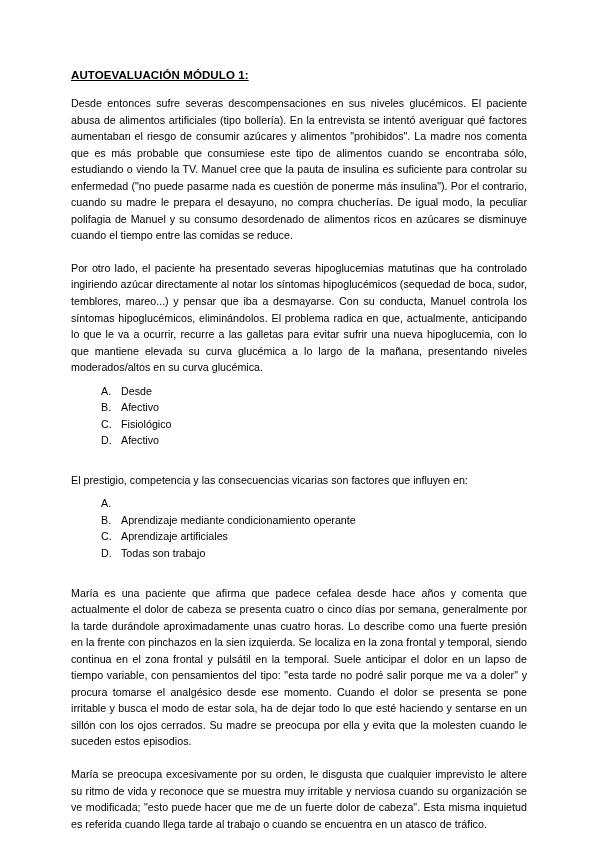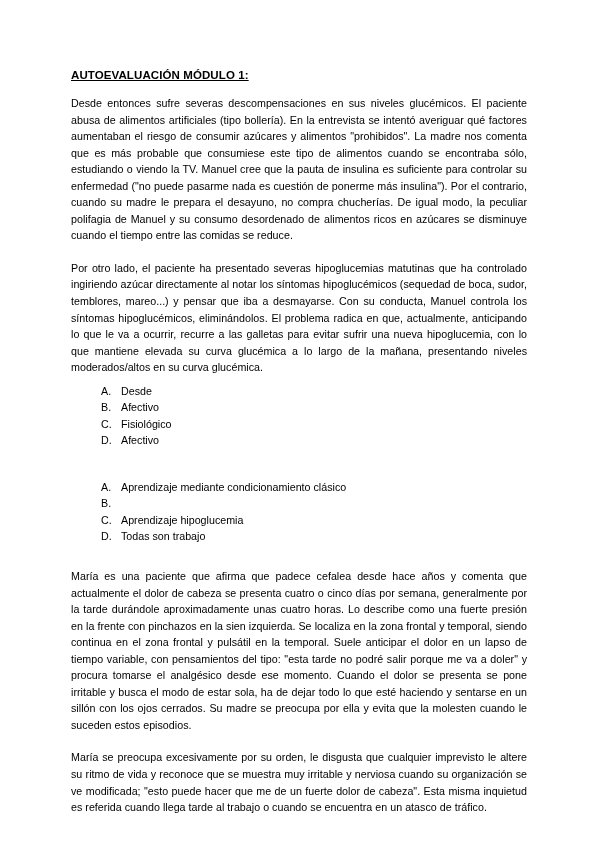--- a/index.html
+++ b/index.html
@@ -102,34 +102,35 @@
     </li>
     <li>
       <span class="marker">D.</span>
       <span class="choice-text">Afectivo</span>
     </li>
   </ol>
 
   <div class="block-gap"></div>
   <div class="gap-sm"></div>
 
+  <p class="q-intro">El prestigio, competencia y las consecuencias vicarias son factores que influyen en:</p>
 
   <div class="gap-sm"></div>
 
   <ol class="choices">
     <li>
       <span class="marker">A.</span>
-      <span class="choice-text">Aprendizaje mediante condicionamiento clásico</span>
     </li>
     <li>
       <span class="marker">B.</span>
+      <span class="choice-text">Aprendizaje mediante condicionamiento operante</span>
     </li>
     <li>
       <span class="marker">C.</span>
-      <span class="choice-text">Aprendizaje hipoglucemia</span>
+      <span class="choice-text">Aprendizaje artificiales</span>
     </li>
     <li>
       <span class="marker">D.</span>
       <span class="choice-text">Todas son trabajo</span>
     </li>
   </ol>
 
   <div class="block-gap"></div>
   <div class="gap-sm"></div>
 

